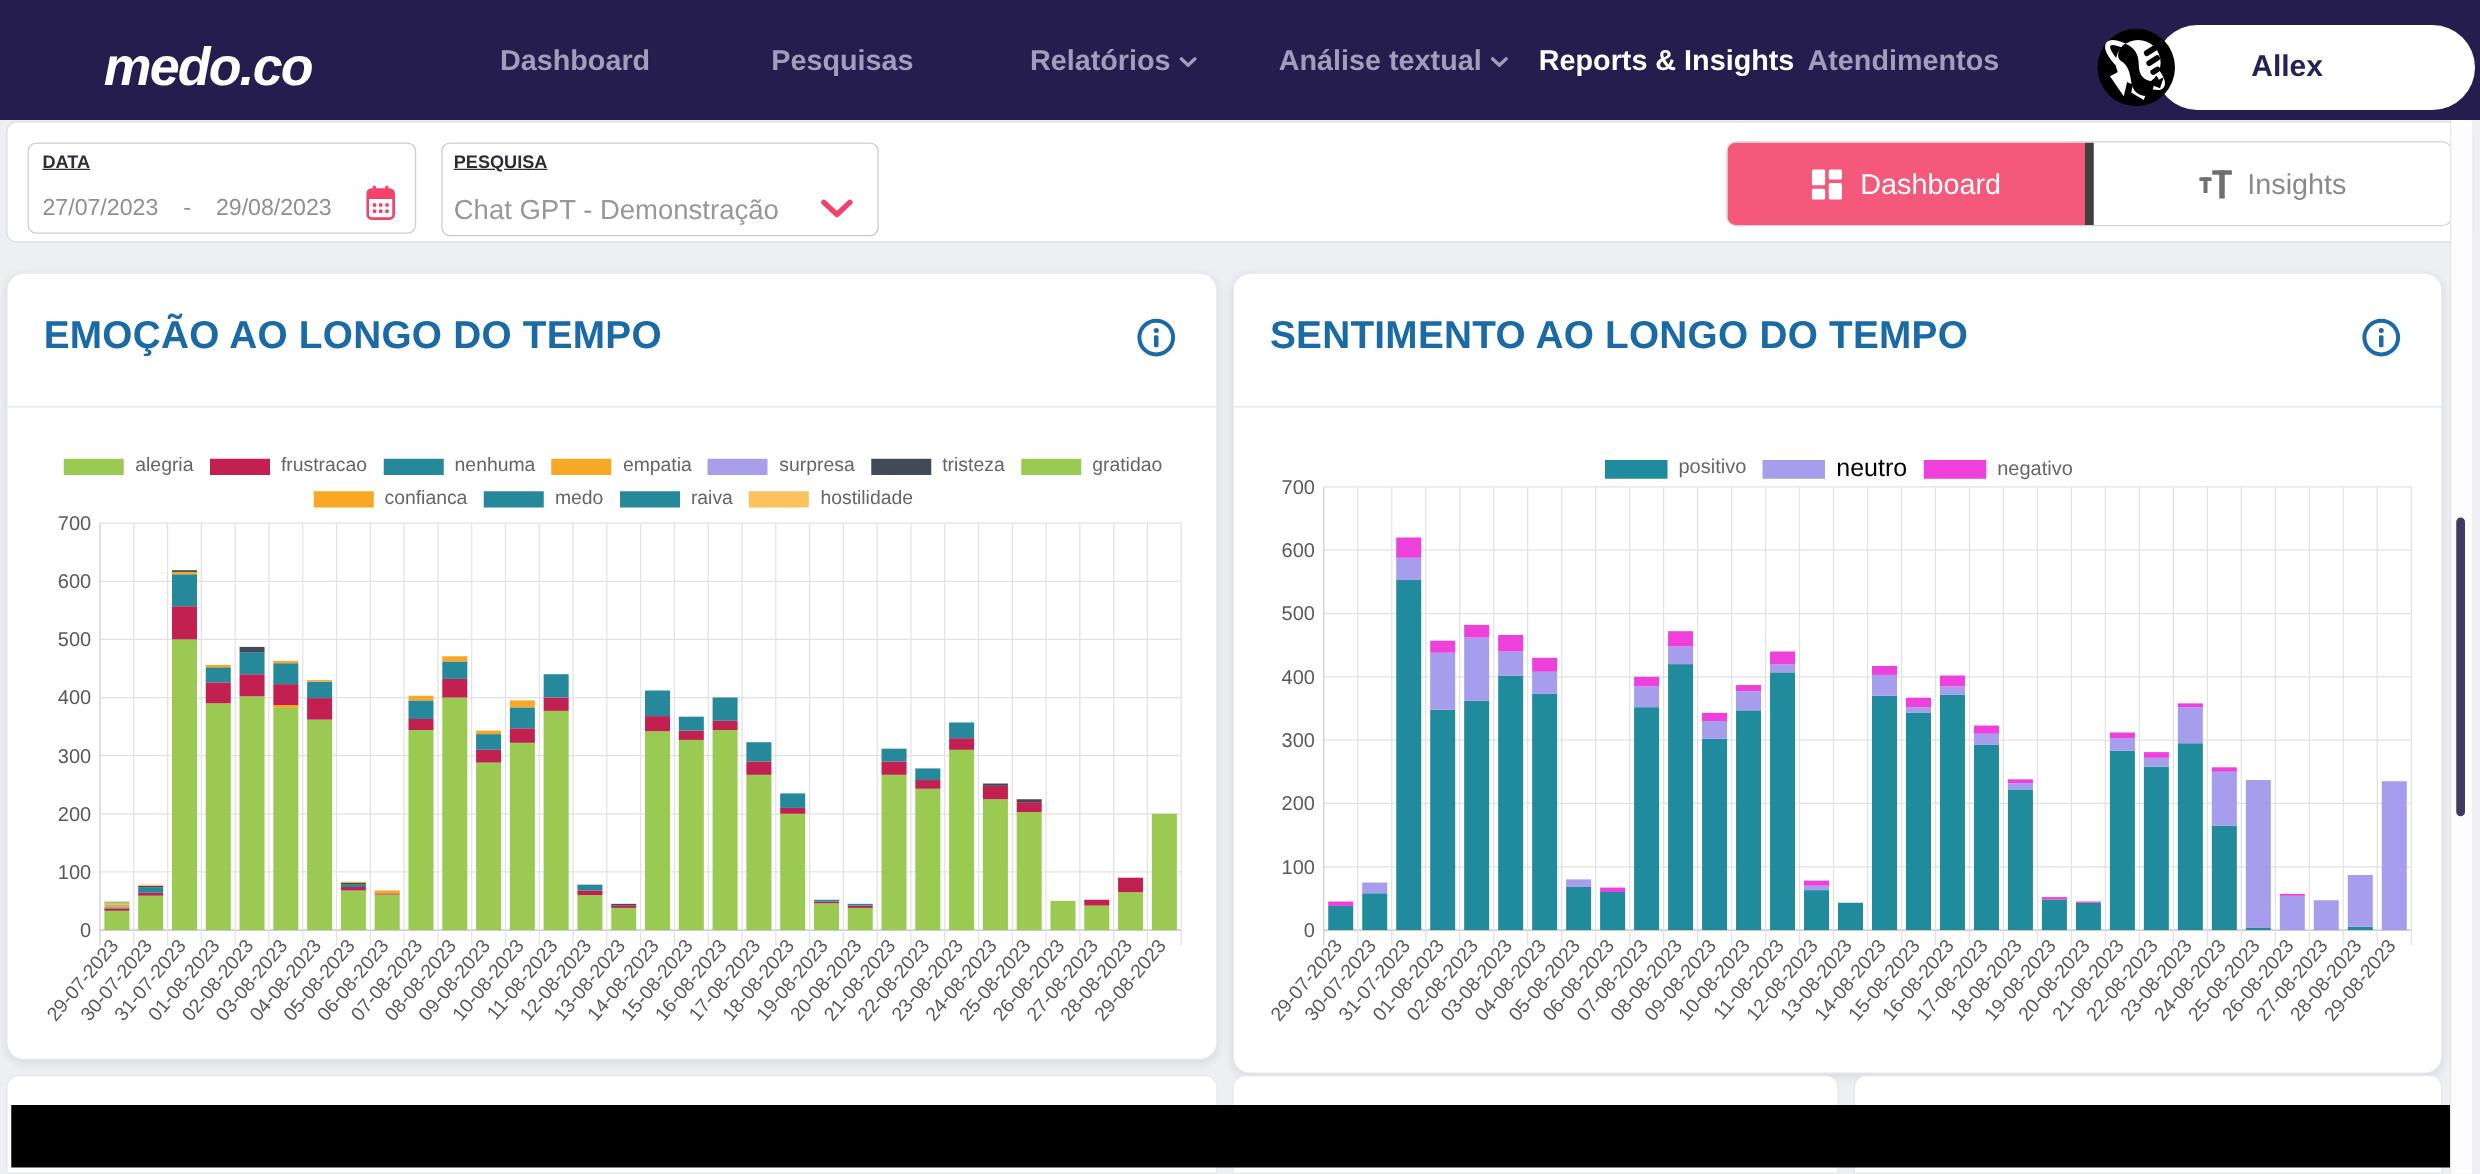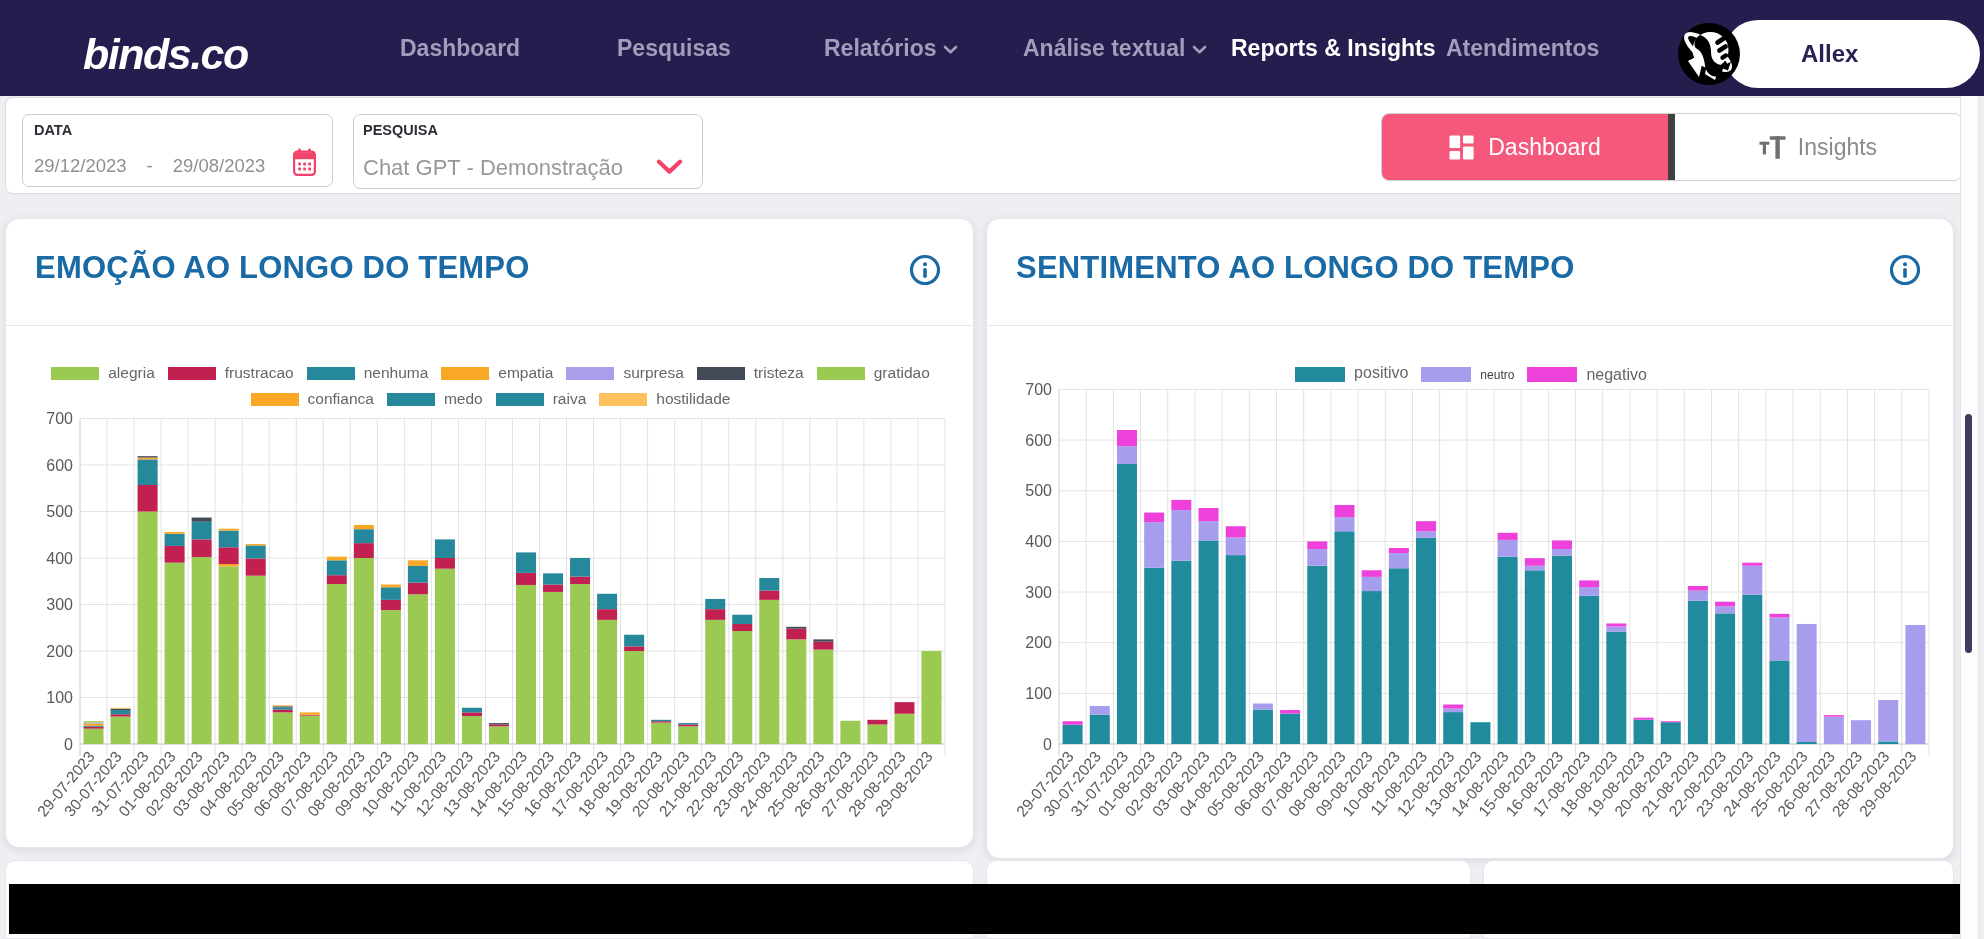--- a/index.html
+++ b/index.html
@@ -2,27 +2,27 @@
 <html><head><meta charset="utf-8"><style>
 * { margin:0; padding:0; box-sizing:border-box; }
 html,body { width:1984px; height:939px; overflow:hidden; background:#edeff3; font-family:"Liberation Sans", sans-serif; }
 .abs { position:absolute; }
 .nav { position:absolute; left:0; top:0; width:1984px; height:96px; background:#251d4e; }
 .navitem { position:absolute; top:0; height:96px; display:flex; align-items:center; font-size:23px; font-weight:700; color:#a29eba; white-space:nowrap; }
 .card { position:absolute; background:#fff; border:1px solid #e4e6ea; border-radius:14px; box-shadow:0 2px 8px rgba(40,40,60,0.10); }
 .ctitle { position:absolute; left:29px; top:31px; font-size:31px; font-weight:700; color:#1a6aa5; letter-spacing:0.2px; }
 .cdivider { position:absolute; left:0; right:0; top:106px; border-top:1px solid #e4e6ea; }
 .fieldbox { position:absolute; background:#fff; border:1px solid #c9cdd3; border-radius:7px; }
-.flabel { position:absolute; left:11px; top:7px; font-size:14.5px; font-weight:700; color:#2e2c36; }
+.flabel { position:absolute; left:11px; top:7px; font-size:14.5px; font-weight:700; color:#2e2c36;text-decoration:underline; }
 .lrow { position:absolute; text-align:center; white-space:nowrap; }
 </style></head>
 <body>
 
 <div class="nav"></div>
-<div class="abs" style="left:83px;top:33px;font-size:43px;font-weight:700;font-style:italic;color:#fff;line-height:1.0;letter-spacing:-1.5px">binds.co</div>
+<div class="abs" style="left:83px;top:33px;font-size:43px;font-weight:700;font-style:italic;color:#fff;line-height:1.0;letter-spacing:-1.5px">medo.co</div>
 <div class="navitem" style="left:400px">Dashboard</div>
 <div class="navitem" style="left:617px">Pesquisas</div>
 <div class="navitem" style="left:824px">Relatórios<svg width="15" height="10" viewBox="0 0 15 10" style="margin-left:7px;margin-top:4px">
       <path d="M2 2 L7.5 7.2 L13 2" fill="none" stroke="#a29eba" stroke-width="2.6" stroke-linecap="round" stroke-linejoin="round"></path>
     </svg></div>
 <div class="navitem" style="left:1023px">Análise textual<svg width="15" height="10" viewBox="0 0 15 10" style="margin-left:7px;margin-top:4px">
       <path d="M2 2 L7.5 7.2 L13 2" fill="none" stroke="#a29eba" stroke-width="2.6" stroke-linecap="round" stroke-linejoin="round"></path>
     </svg></div>
 <div class="navitem" style="left:1231px;color:#fff">Reports &amp; Insights</div>
 <div class="navitem" style="left:1446px">Atendimentos</div>
@@ -41,21 +41,21 @@
         <rect x="43" y="32.4" width="8.5" height="4.4" rx="2.2" transform="rotate(-33 47.2 34.6)"></rect>
         <path d="M43.5 45.5 L54 39.5 L51 48.5 Z"></path>
       </g>
     </svg></div>
 
 <div class="abs" style="left:5px;top:97px;width:1974px;height:97px;background:#fff;border:1px solid #d9dce1;border-radius:8px"></div>
 
 <div class="fieldbox" style="left:22px;top:114px;width:311px;height:73px">
   <div class="flabel">DATA</div>
   <div class="abs" style="left:11px;top:36px;height:30px;display:flex;align-items:center;font-size:18.5px;color:#8f9094">
-    <span>29/12/2023</span>
+    <span>27/07/2023</span>
       <span style="margin:0 20px">-</span>
       <span>29/08/2023</span>
   </div>
   <div class="abs" style="left:270px;top:33px"><svg width="23" height="28" viewBox="0 0 23 28">
         <rect x="1.1" y="3.6" width="20.8" height="23.2" rx="3.2" fill="none" stroke="#f4436b" stroke-width="2.2"></rect>
         <rect x="1.1" y="4.6" width="20.8" height="6.6" fill="#f4436b"></rect>
         <rect x="5.2" y="0.4" width="2.6" height="5.6" rx="1.2" fill="#f4436b"></rect>
         <rect x="15.2" y="0.4" width="2.6" height="5.6" rx="1.2" fill="#f4436b"></rect>
         <g fill="#f4436b">
           <rect x="5.2" y="14.6" width="2.8" height="2.8" rx="0.6"></rect>
@@ -343,21 +343,21 @@
   <div class="abs" style="left:902px;top:35px"><svg width="32" height="32" viewBox="0 0 32 32">
         <circle cx="16" cy="16" r="13.5" fill="none" stroke="#1a6aa5" stroke-width="3.2"></circle>
         <circle cx="16" cy="10.3" r="2" fill="#1a6aa5"></circle>
         <rect x="14.2" y="14.2" width="3.6" height="9.6" rx="1.2" fill="#1a6aa5"></rect>
       </svg></div>
   <div class="lrow" style="left:0;top:145px;width:968px"><span style="display:inline-flex;align-items:flex-end;margin:0 6.5px">
         <span style="width:50px;height:15px;background:#1f8b9d;display:inline-block;margin-right:9px"></span>
         <span style="font-size:16px;color:#666">positivo</span>
       </span><span style="display:inline-flex;align-items:center;margin:0 6.5px">
         <span style="width:50px;height:15px;background:#a79ded;display:inline-block;margin-right:9px"></span>
-        <span style="font-size:12px;color:#404040">neutro</span>
+        <span style="font-size:20px;color:#000000">neutro</span>
       </span><span style="display:inline-flex;align-items:center;margin:0 6.5px">
         <span style="width:50px;height:15px;background:#ee40da;display:inline-block;margin-right:9px"></span>
         <span style="font-size:16px;color:#666">negativo</span>
       </span></div>
 </div>
 <svg style="position:absolute;left:986px;top:330px" width="968" height="530" viewBox="986 330 968 530">
     <line x1="1059" y1="744.0" x2="1929" y2="744.0" stroke="#bdbdbd" stroke-width="1"></line>
     <text x="1052" y="749.5" text-anchor="end" font-family="Liberation Sans, sans-serif" font-size="16" fill="#595959">0</text>
     <line x1="1059" y1="693.4" x2="1929" y2="693.4" stroke="#e2e2e2" stroke-width="1"></line>
     <text x="1052" y="698.9" text-anchor="end" font-family="Liberation Sans, sans-serif" font-size="16" fill="#595959">100</text>

